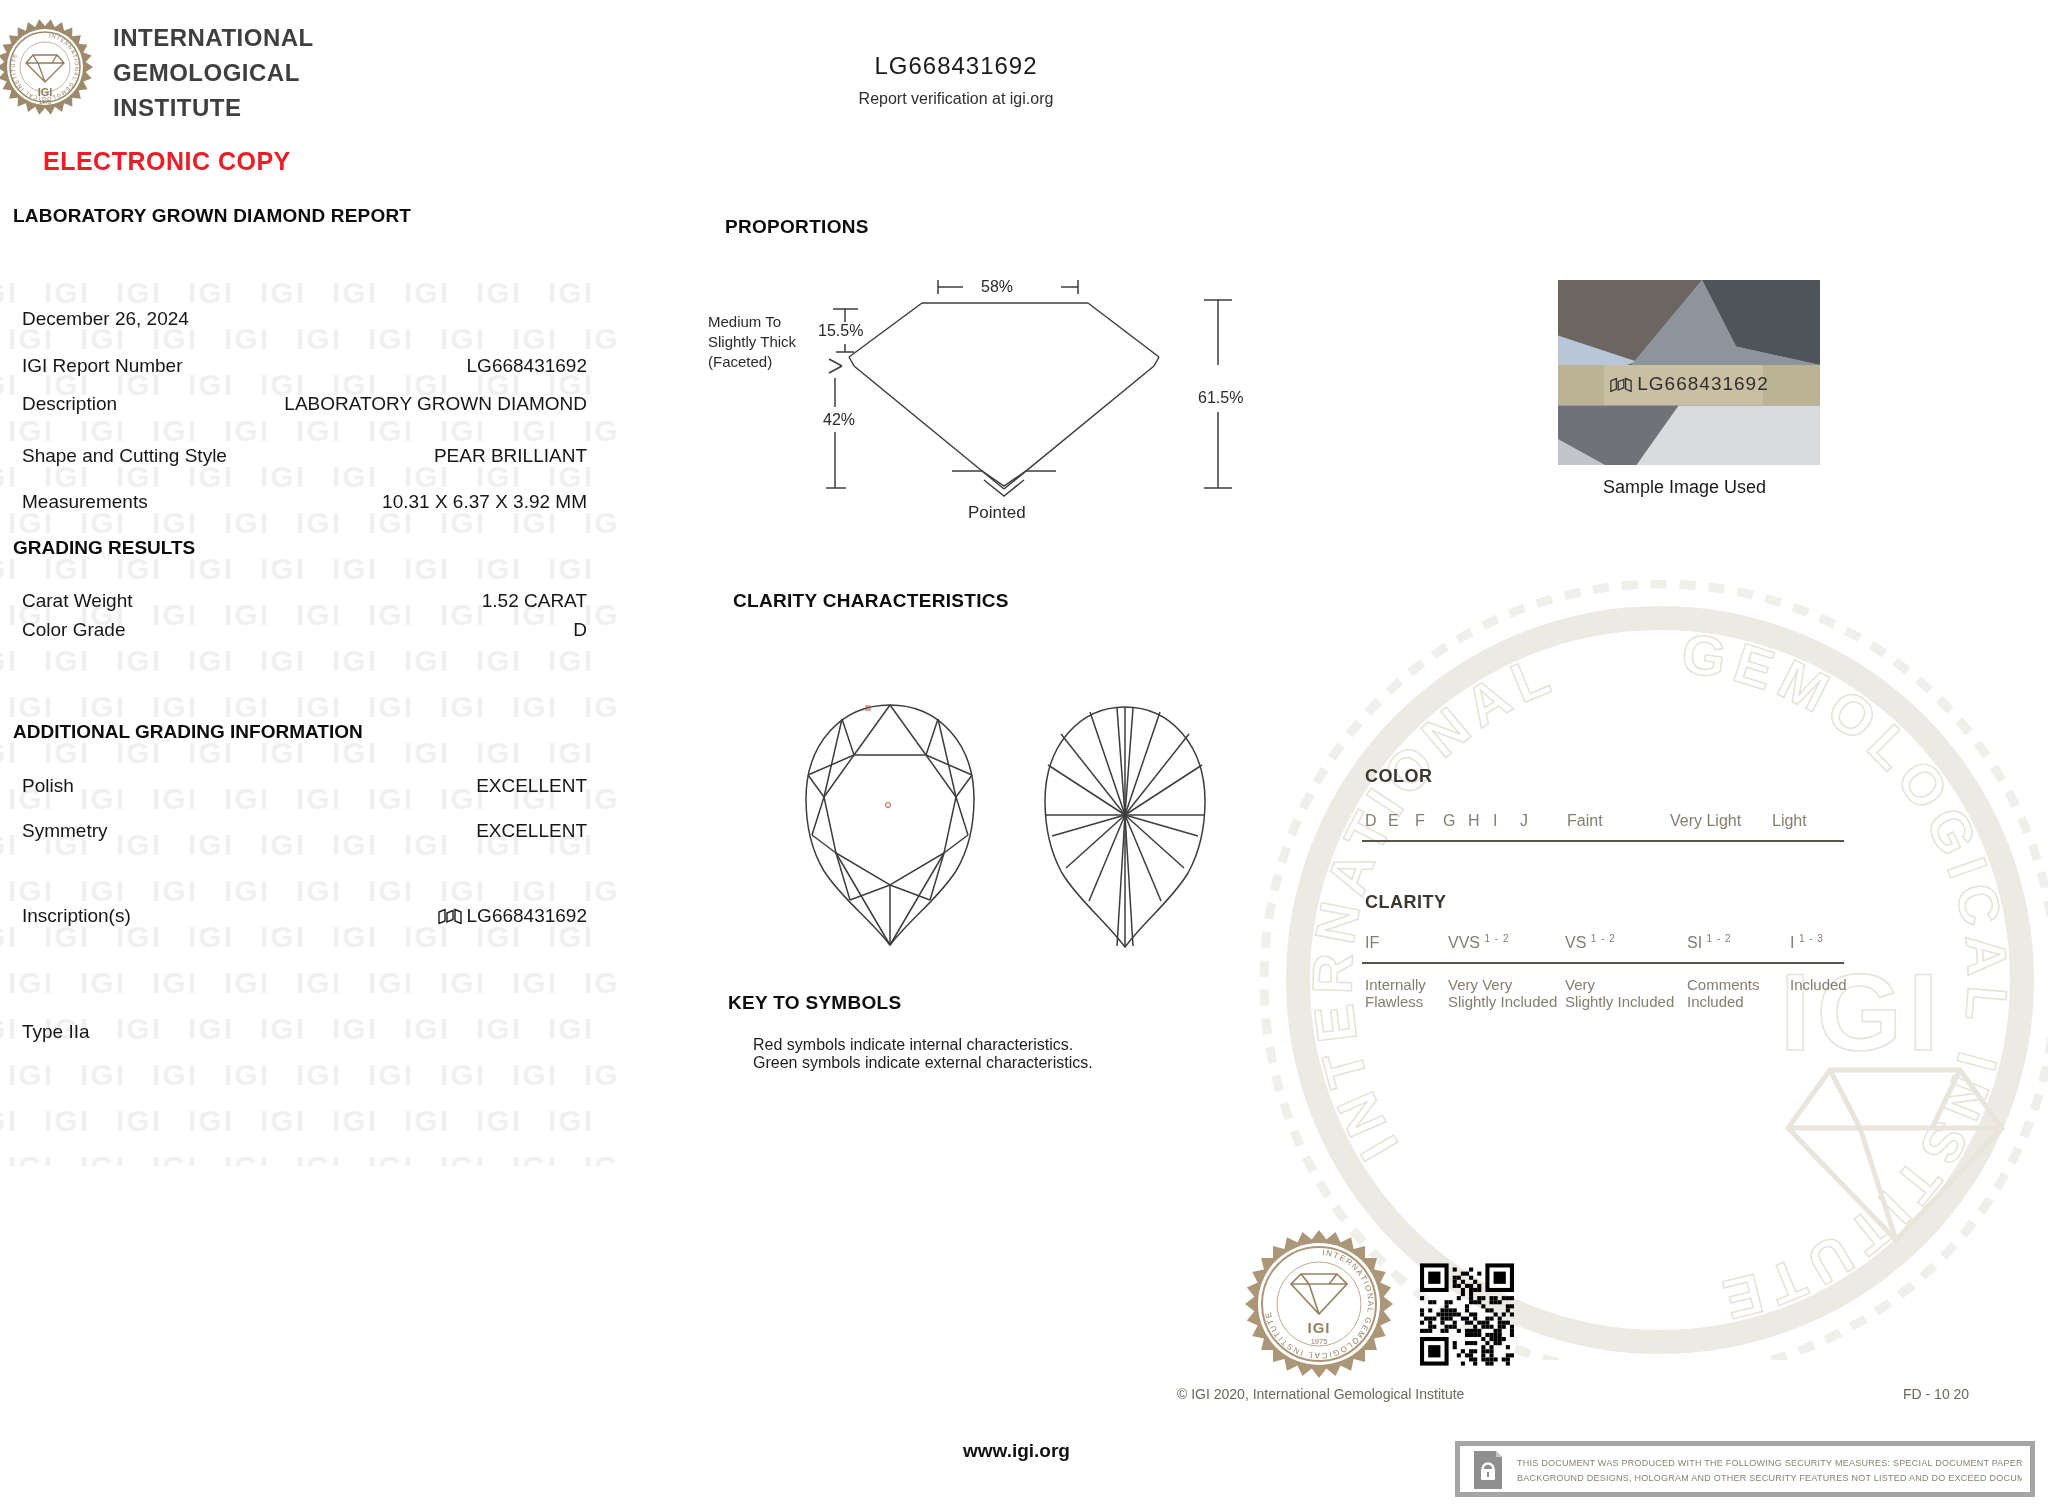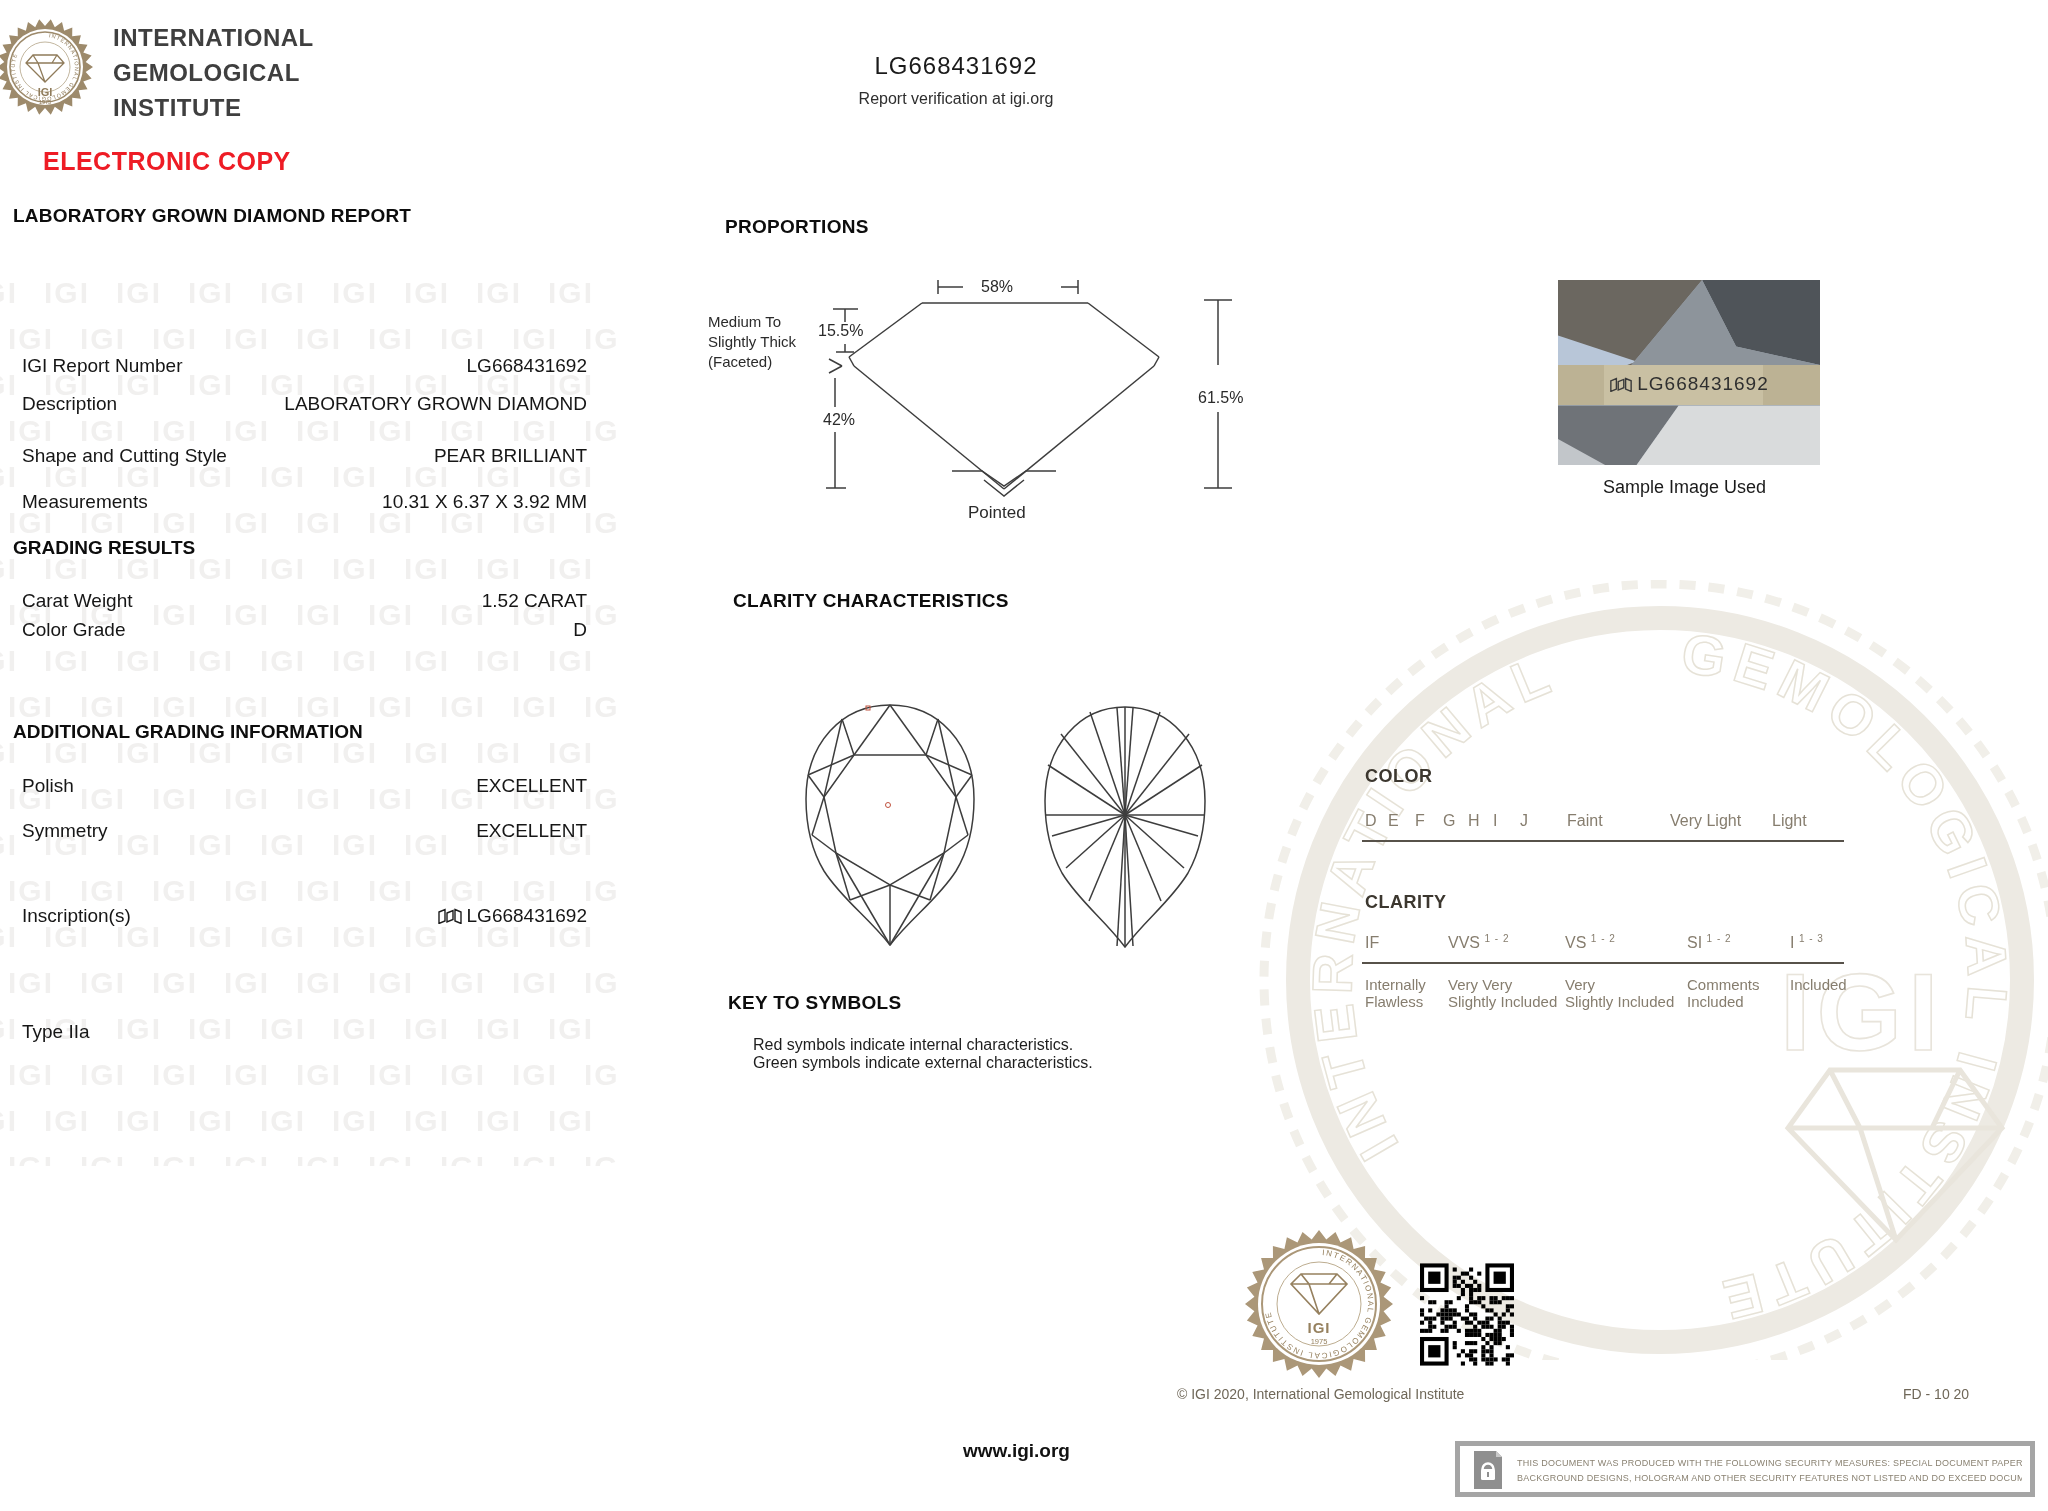--- a/index.html
+++ b/index.html
@@ -273,20 +273,23 @@
       <span style="left: 80px; top: 874px;">IGI</span>
       <span style="left: 152px; top: 874px;">IGI</span>
       <span style="left: 224px; top: 874px;">IGI</span>
       <span style="left: 296px; top: 874px;">IGI</span>
       <span style="left: 368px; top: 874px;">IGI</span>
       <span style="left: 440px; top: 874px;">IGI</span>
       <span style="left: 512px; top: 874px;">IGI</span>
       <span style="left: 584px; top: 874px;">IGI</span>
     </div>
 
+  <div class="row" style="top:308px">
+    <span>December 26, 2024</span>
+  </div>
 
   <div class="row" style="top:355px">
     <span>IGI Report Number</span>
     <span class="val">LG668431692</span>
   </div>
   <div class="row" style="top:445px">
     <span>Shape and Cutting Style</span>
     <span class="val">PEAR BRILLIANT</span>
   </div>
   <div class="row" style="top:393px">

